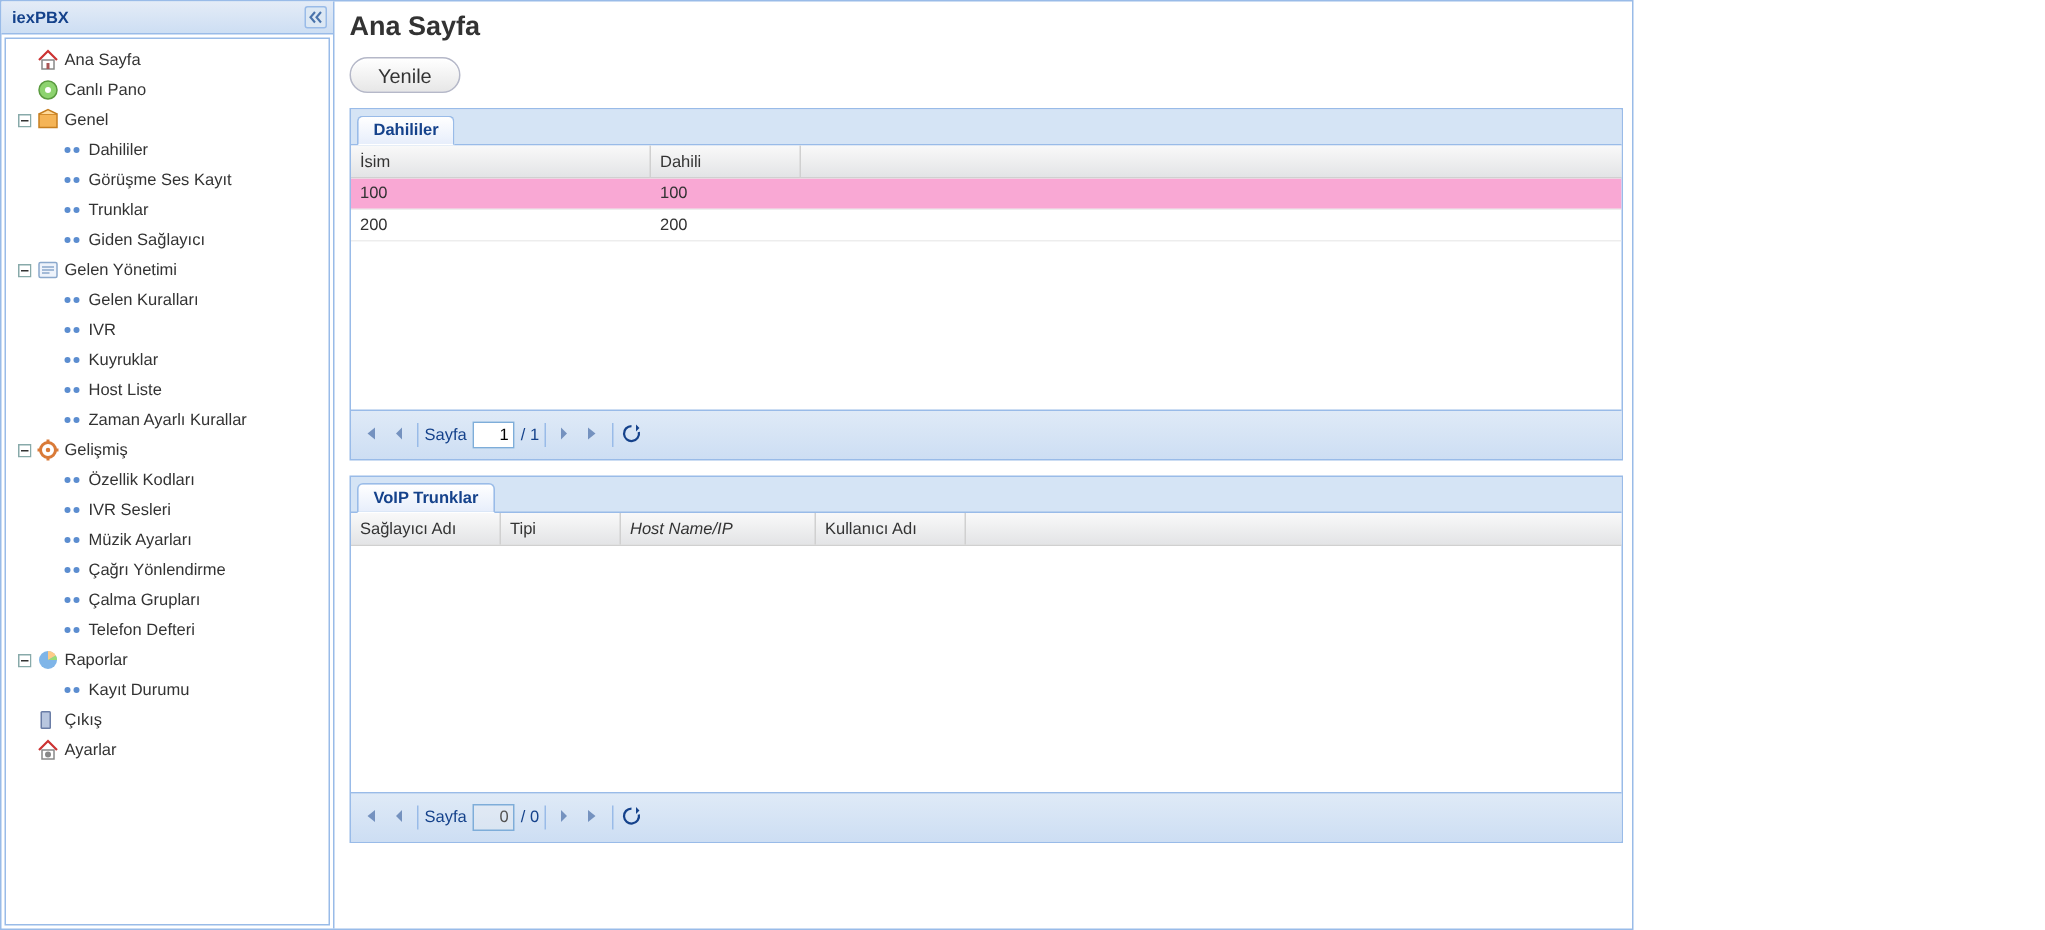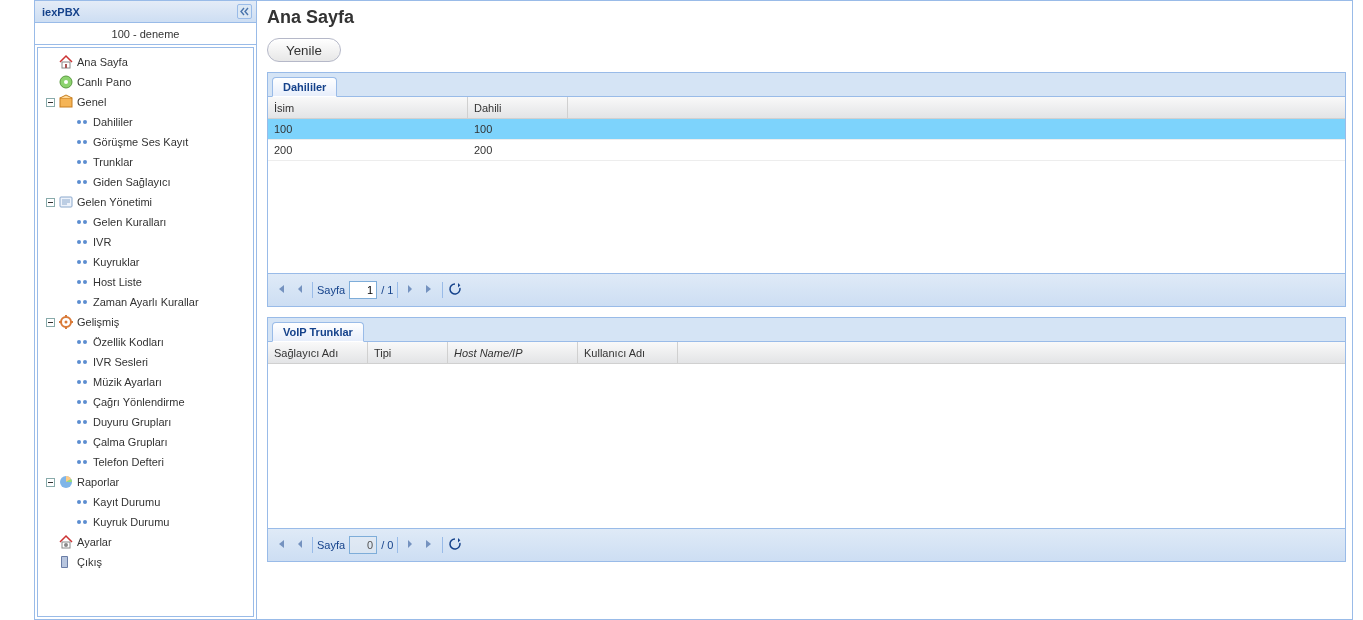--- a/index.html
+++ b/index.html
@@ -1,17 +1,17 @@
 <!DOCTYPE html>
 <html><head>
 <meta charset="utf-8">
 <style>
   * { box-sizing: border-box; }
   html, body { margin:0; padding:0; font-family: Tahoma, Verdana, sans-serif; font-size:11px; color:#333; height:100%; background:#fff; }
-  .viewport { display:flex; width:1319px; height:620px; border:1px solid #99bbe8;margin-left:34px; }
+  .viewport { display:flex; width:1089px; height:620px; border:1px solid #99bbe8; }
   
   .sidebar { width:222px; flex:none; border-right:1px solid #99bbe8; display:flex; flex-direction:column; }
   .sidebar-header { height:22px; background:linear-gradient(to bottom,#e4ecf7 0,#cddef3 100%); border-bottom:1px solid #99bbe8; display:flex; align-items:center; justify-content:space-between; padding:0 4px; }
   .sidebar-title { color:#15428b; font-weight:bold; font-size:11px; padding-left:3px; }
   .collapse-btn { width:15px; height:15px; border:1px solid #99bbe8; border-radius:2px; display:flex; align-items:center; justify-content:center; cursor:pointer; background:#dce8f4; }
   .collapse-btn svg { display:block; }
   .sidebar-sub { height:22px; display:flex; align-items:center; justify-content:center; border-bottom:1px solid #99bbe8; color:#333; }
   .sidebar-body { flex:1; padding:2px; border-top:0; }
   .tree-container { border:1px solid #99bbe8; height:100%; padding:4px 0; overflow:auto; }
   .tree-item { display:flex; align-items:center; height:20px; padding:0 4px; cursor:pointer; }
@@ -27,21 +27,21 @@
   
   .panel { border:1px solid #99bbe8; display:flex; flex-direction:column; margin-bottom:10px; }
   .panel-1 { height:235px; }
   .panel-2 { height:245px; }
   .panel-tabstrip { height:24px; background:#d5e4f5; border-bottom:1px solid #99bbe8; display:flex; align-items:flex-end; padding-left:4px; }
   .tab { background:linear-gradient(to bottom,#fff,#e7eefb); border:1px solid #99bbe8; border-bottom:1px solid #fff; border-radius:4px 4px 0 0; padding:3px 10px 3px 10px; font-weight:bold; color:#15428b; position:relative; top:1px; cursor:pointer;}
   .grid-headers { height:22px; display:flex; background:linear-gradient(to bottom,#f9f9f9,#e3e4e6); border-bottom:1px solid #d0d0d0; }
   .grid-col { border-right:1px solid #d0d0d0; padding:0 6px; display:flex; align-items:center; color:#333; }
   .grid-body { flex:1; overflow:auto; }
   .grid-row { display:flex; height:21px; border-bottom:1px solid #ededed; }
-  .grid-row.selected { background:#7dd3fc; }
+  .grid-row.selected { background:#f9a8d4; }
   .grid-cell { border-right:1px solid transparent; padding:0 6px; display:flex; align-items:center; }
   .toolbar { height:27px; border-top:1px solid #99bbe8; background:linear-gradient(to bottom,#dfeaf7,#cddef3); display:flex; align-items:center; padding:16px 4px; gap:4px;}
   .tb-btn { width:16px; height:16px; border:none; background:transparent; display:flex; align-items:center; justify-content:center; padding:0; cursor:pointer; opacity:0.5;}
   .tb-btn.enabled { opacity:1; }
   .tb-sep { width:1px; height:16px; background:#99bbe8; }
   .tb-text { color:#15428b; }
   .page-input { width:28px; height:18px; border:1px solid #7eadd9; text-align:right; padding-right:3px; font-family:inherit; font-size:11px; }
 </style>
 </head>
 <body>
@@ -50,21 +50,20 @@
 
   <div class="sidebar">
     <div class="sidebar-header">
       <span class="sidebar-title">iexPBX</span>
       <span class="collapse-btn">
         <svg width="9" height="9" viewBox="0 0 9 9">
           <path d="M4 1 L1 4.5 L4 8 M8 1 L5 4.5 L8 8" stroke="#4a74ac" stroke-width="1.4" fill="none"></path>
         </svg>
       </span>
     </div>
-    <div class="sidebar-sub">100 - deneme</div>
     <div class="sidebar-body">
       <div class="tree-container" id="tree">
           <div class="tree-item">
             <span class="expander"></span>
             <span class="icon">
               <svg width="16" height="16" viewBox="0 0 16 16">
                 <path d="M2 8 L8 2 L14 8" stroke="#c33" stroke-width="1.5" fill="none"></path>
                 <rect x="4" y="8" width="8" height="6" fill="#fff" stroke="#888"></rect>
                 <rect x="7" y="10" width="2" height="4" fill="#a55"></rect>
               </svg>
@@ -277,31 +276,20 @@
           </div>
           <div class="tree-item">
             <span class="indent"></span>
             <span class="expander"></span>
             <span class="icon">
               <svg width="16" height="16" viewBox="0 0 16 16">
                 <circle cx="5" cy="8" r="2" fill="#5b8dd0"></circle>
                 <circle cx="11" cy="8" r="2" fill="#5b8dd0"></circle>
               </svg>
             </span>
-            <span class="tree-label">Duyuru Grupları</span>
-          </div>
-          <div class="tree-item">
-            <span class="indent"></span>
-            <span class="expander"></span>
-            <span class="icon">
-              <svg width="16" height="16" viewBox="0 0 16 16">
-                <circle cx="5" cy="8" r="2" fill="#5b8dd0"></circle>
-                <circle cx="11" cy="8" r="2" fill="#5b8dd0"></circle>
-              </svg>
-            </span>
             <span class="tree-label">Çalma Grupları</span>
           </div>
           <div class="tree-item">
             <span class="indent"></span>
             <span class="expander"></span>
             <span class="icon">
               <svg width="16" height="16" viewBox="0 0 16 16">
                 <circle cx="5" cy="8" r="2" fill="#5b8dd0"></circle>
                 <circle cx="11" cy="8" r="2" fill="#5b8dd0"></circle>
               </svg>
@@ -329,50 +317,39 @@
             <span class="expander"></span>
             <span class="icon">
               <svg width="16" height="16" viewBox="0 0 16 16">
                 <circle cx="5" cy="8" r="2" fill="#5b8dd0"></circle>
                 <circle cx="11" cy="8" r="2" fill="#5b8dd0"></circle>
               </svg>
             </span>
             <span class="tree-label">Kayıt Durumu</span>
           </div>
           <div class="tree-item">
-            <span class="indent"></span>
-            <span class="expander"></span>
-            <span class="icon">
-              <svg width="16" height="16" viewBox="0 0 16 16">
-                <circle cx="5" cy="8" r="2" fill="#5b8dd0"></circle>
-                <circle cx="11" cy="8" r="2" fill="#5b8dd0"></circle>
-              </svg>
-            </span>
-            <span class="tree-label">Kuyruk Durumu</span>
+            <span class="expander"></span>
+            <span class="icon">
+              <svg width="16" height="16" viewBox="0 0 16 16">
+                <rect x="3" y="2" width="7" height="12" rx="1" fill="#6a7da6"></rect>
+                <rect x="4" y="3" width="5" height="10" fill="#b8c6df"></rect>
+              </svg>
+            </span>
+            <span class="tree-label">Çıkış</span>
           </div>
           <div class="tree-item">
             <span class="expander"></span>
             <span class="icon">
               <svg width="16" height="16" viewBox="0 0 16 16">
                 <path d="M2 8 L8 2 L14 8" stroke="#c33" stroke-width="1.5" fill="none"></path>
                 <rect x="4" y="8" width="8" height="6" fill="#fff" stroke="#888"></rect>
                 <circle cx="8" cy="11" r="2" fill="#888"></circle>
               </svg>
             </span>
             <span class="tree-label">Ayarlar</span>
-          </div>
-          <div class="tree-item">
-            <span class="expander"></span>
-            <span class="icon">
-              <svg width="16" height="16" viewBox="0 0 16 16">
-                <rect x="3" y="2" width="7" height="12" rx="1" fill="#6a7da6"></rect>
-                <rect x="4" y="3" width="5" height="10" fill="#b8c6df"></rect>
-              </svg>
-            </span>
-            <span class="tree-label">Çıkış</span>
           </div>
         </div>
     </div>
   </div>
 
   <div class="main">
     <div class="page-title">Ana Sayfa</div>
     <div class="top-btn-row">
       <button class="btn">Yenile</button>
     </div>

